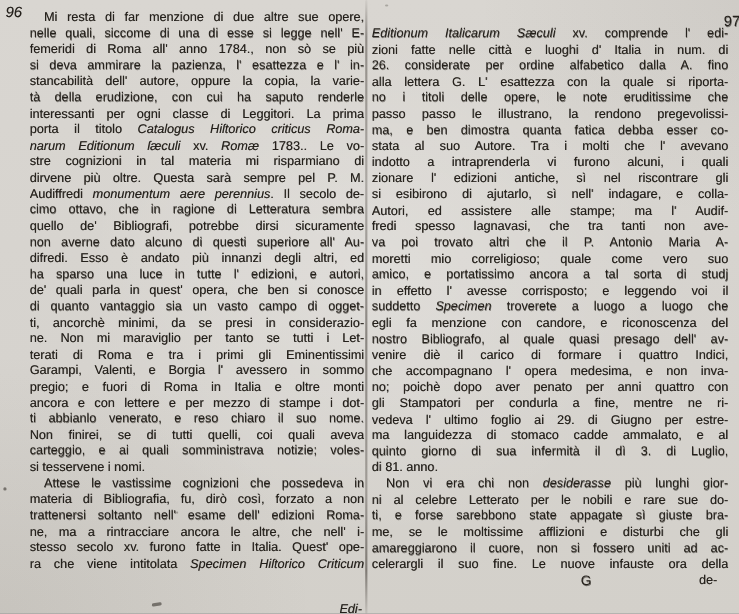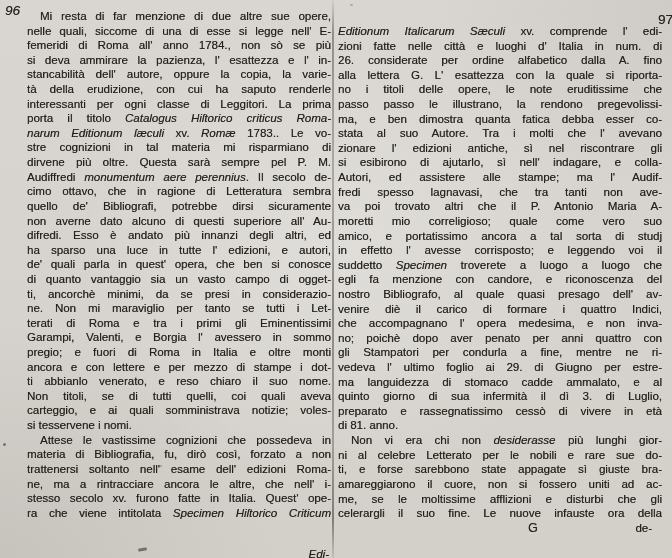--- a/index.html
+++ b/index.html
@@ -85,21 +85,21 @@
         <div class="line a-j"><span>ha sparso una luce in tutte l' edizioni, e autori,</span></div>
         <div class="line a-j"><span>de' quali parla in quest' opera, che ben si conosce</span></div>
         <div class="line a-j"><span>di quanto vantaggio sia un vasto campo di ogget-</span></div>
         <div class="line a-j"><span>ti, ancorchè minimi, da se presi in considerazio-</span></div>
         <div class="line a-j"><span>ne. Non mi maraviglio per tanto se tutti i Let-</span></div>
         <div class="line a-j"><span>terati di Roma e tra i primi gli Eminentissimi</span></div>
         <div class="line a-j"><span>Garampi, Valenti, e Borgia l' avessero in sommo</span></div>
         <div class="line a-j"><span>pregio; e fuori di Roma in Italia e oltre monti</span></div>
         <div class="line a-j"><span>ancora e con lettere e per mezzo di stampe i dot-</span></div>
         <div class="line a-j"><span>ti abbianlo venerato, e reso chiaro il suo nome.</span></div>
-        <div class="line a-j"><span>Non titoli, se di tutti quelli, coi quali aveva</span></div>
+        <div class="line a-j"><span>Non finirei, se di tutti quelli, coi quali aveva</span></div>
         <div class="line a-j"><span>carteggio, e ai quali somministrava notizie; voles-</span></div>
         <div class="line a-l"><span>si tesservene i nomi.</span></div>
         <div class="line a-j ind"><span>Attese le vastissime cognizioni che possedeva in</span></div>
         <div class="line a-j"><span>materia di Bibliografia, fu, dirò così, forzato a non</span></div>
         <div class="line a-j"><span>trattenersi soltanto nell' esame dell' edizioni Roma-</span></div>
         <div class="line a-j"><span>ne, ma a rintracciare ancora le altre, che nell' i-</span></div>
         <div class="line a-j"><span>stesso secolo xv. furono fatte in Italia. Quest' ope-</span></div>
         <div class="line a-j"><span>ra che viene intitolata </span><span class="it">Specimen Hiſtorico Criticum</span></div>
         <div class="line a-r"><span class="it">Edi-</span></div>
       </div>
@@ -108,45 +108,45 @@
   <div id="col-right" class="page-col">
     <div>
         <div class="line a-j"><span class="it">Editionum Italicarum Sæculi </span><span>xv. comprende l' edi-</span></div>
         <div class="line a-j"><span>zioni fatte nelle città e luoghi d' Italia in num. di</span></div>
         <div class="line a-j"><span>26. considerate per ordine alfabetico dalla A. fino</span></div>
         <div class="line a-j"><span>alla lettera G. L' esattezza con la quale si riporta-</span></div>
         <div class="line a-j"><span>no i titoli delle opere, le note eruditissime che</span></div>
         <div class="line a-j"><span>passo passo le illustrano, la rendono pregevolissi-</span></div>
         <div class="line a-j"><span>ma, e ben dimostra quanta fatica debba esser co-</span></div>
         <div class="line a-j"><span>stata al suo Autore. Tra i molti che l' avevano</span></div>
+        <div class="line a-j"><span>indotto a intraprenderla vi furono alcuni, i quali</span></div>
         <div class="line a-j"><span>zionare l' edizioni antiche, sì nel riscontrare gli</span></div>
         <div class="line a-j"><span>si esibirono di ajutarlo, sì nell' indagare, e colla-</span></div>
         <div class="line a-j"><span>Autori, ed assistere alle stampe; ma l' Audif-</span></div>
         <div class="line a-j"><span>fredi spesso lagnavasi, che tra tanti non ave-</span></div>
         <div class="line a-j"><span>va poi trovato altri che il P. Antonio Maria A-</span></div>
         <div class="line a-j"><span>moretti mio correligioso; quale come vero suo</span></div>
         <div class="line a-j"><span>amico, e portatissimo ancora a tal sorta di studj</span></div>
         <div class="line a-j"><span>in effetto l' avesse corrisposto; e leggendo voi il</span></div>
         <div class="line a-j"><span>suddetto </span><span class="it">Specimen</span><span> troverete a luogo a luogo che</span></div>
         <div class="line a-j"><span>egli fa menzione con candore, e riconoscenza del</span></div>
         <div class="line a-j"><span>nostro Bibliografo, al quale quasi presago dell' av-</span></div>
         <div class="line a-j"><span>venire diè il carico di formare i quattro Indici,</span></div>
         <div class="line a-j"><span>che accompagnano l' opera medesima, e non inva-</span></div>
         <div class="line a-j"><span>no; poichè dopo aver penato per anni quattro con</span></div>
         <div class="line a-j"><span>gli Stampatori per condurla a fine, mentre ne ri-</span></div>
         <div class="line a-j"><span>vedeva l' ultimo foglio ai 29. di Giugno per estre-</span></div>
         <div class="line a-j"><span>ma languidezza di stomaco cadde ammalato, e al</span></div>
         <div class="line a-j"><span>quinto giorno di sua infermità il dì 3. di Luglio,</span></div>
-        <div class="line a-j"><span>preparato e rassegnatissimo cessò di vivere in età</span></div>
         <div class="line a-l"><span>di 81. anno.</span></div>
         <div class="line a-j ind"><span>Non vi era chi non </span><span class="it">desiderasse</span><span> più lunghi gior-</span></div>
         <div class="line a-j"><span>ni al celebre Letterato per le nobili e rare sue do-</span></div>
         <div class="line a-j"><span>ti, e forse sarebbono state appagate sì giuste bra-</span></div>
+        <div class="line a-j"><span>me, se le moltissime afflizioni e disturbi che gli</span></div>
         <div class="line a-j"><span>amareggiarono il cuore, non si fossero uniti ad ac-</span></div>
-        <div class="line a-j"><span>me, se le moltissime afflizioni e disturbi che gli</span></div>
         <div class="line a-j"><span>celerargli il suo fine. Le nuove infauste ora della</span></div>
         <div class="line a-sig">
           <span class="sig-g">G</span>
           <span class="sig-cw">de-</span>
         </div>
       </div>
   </div>
 
   <div id="gutter-line"></div>
   <div id="speck-1" class="speck"></div>

